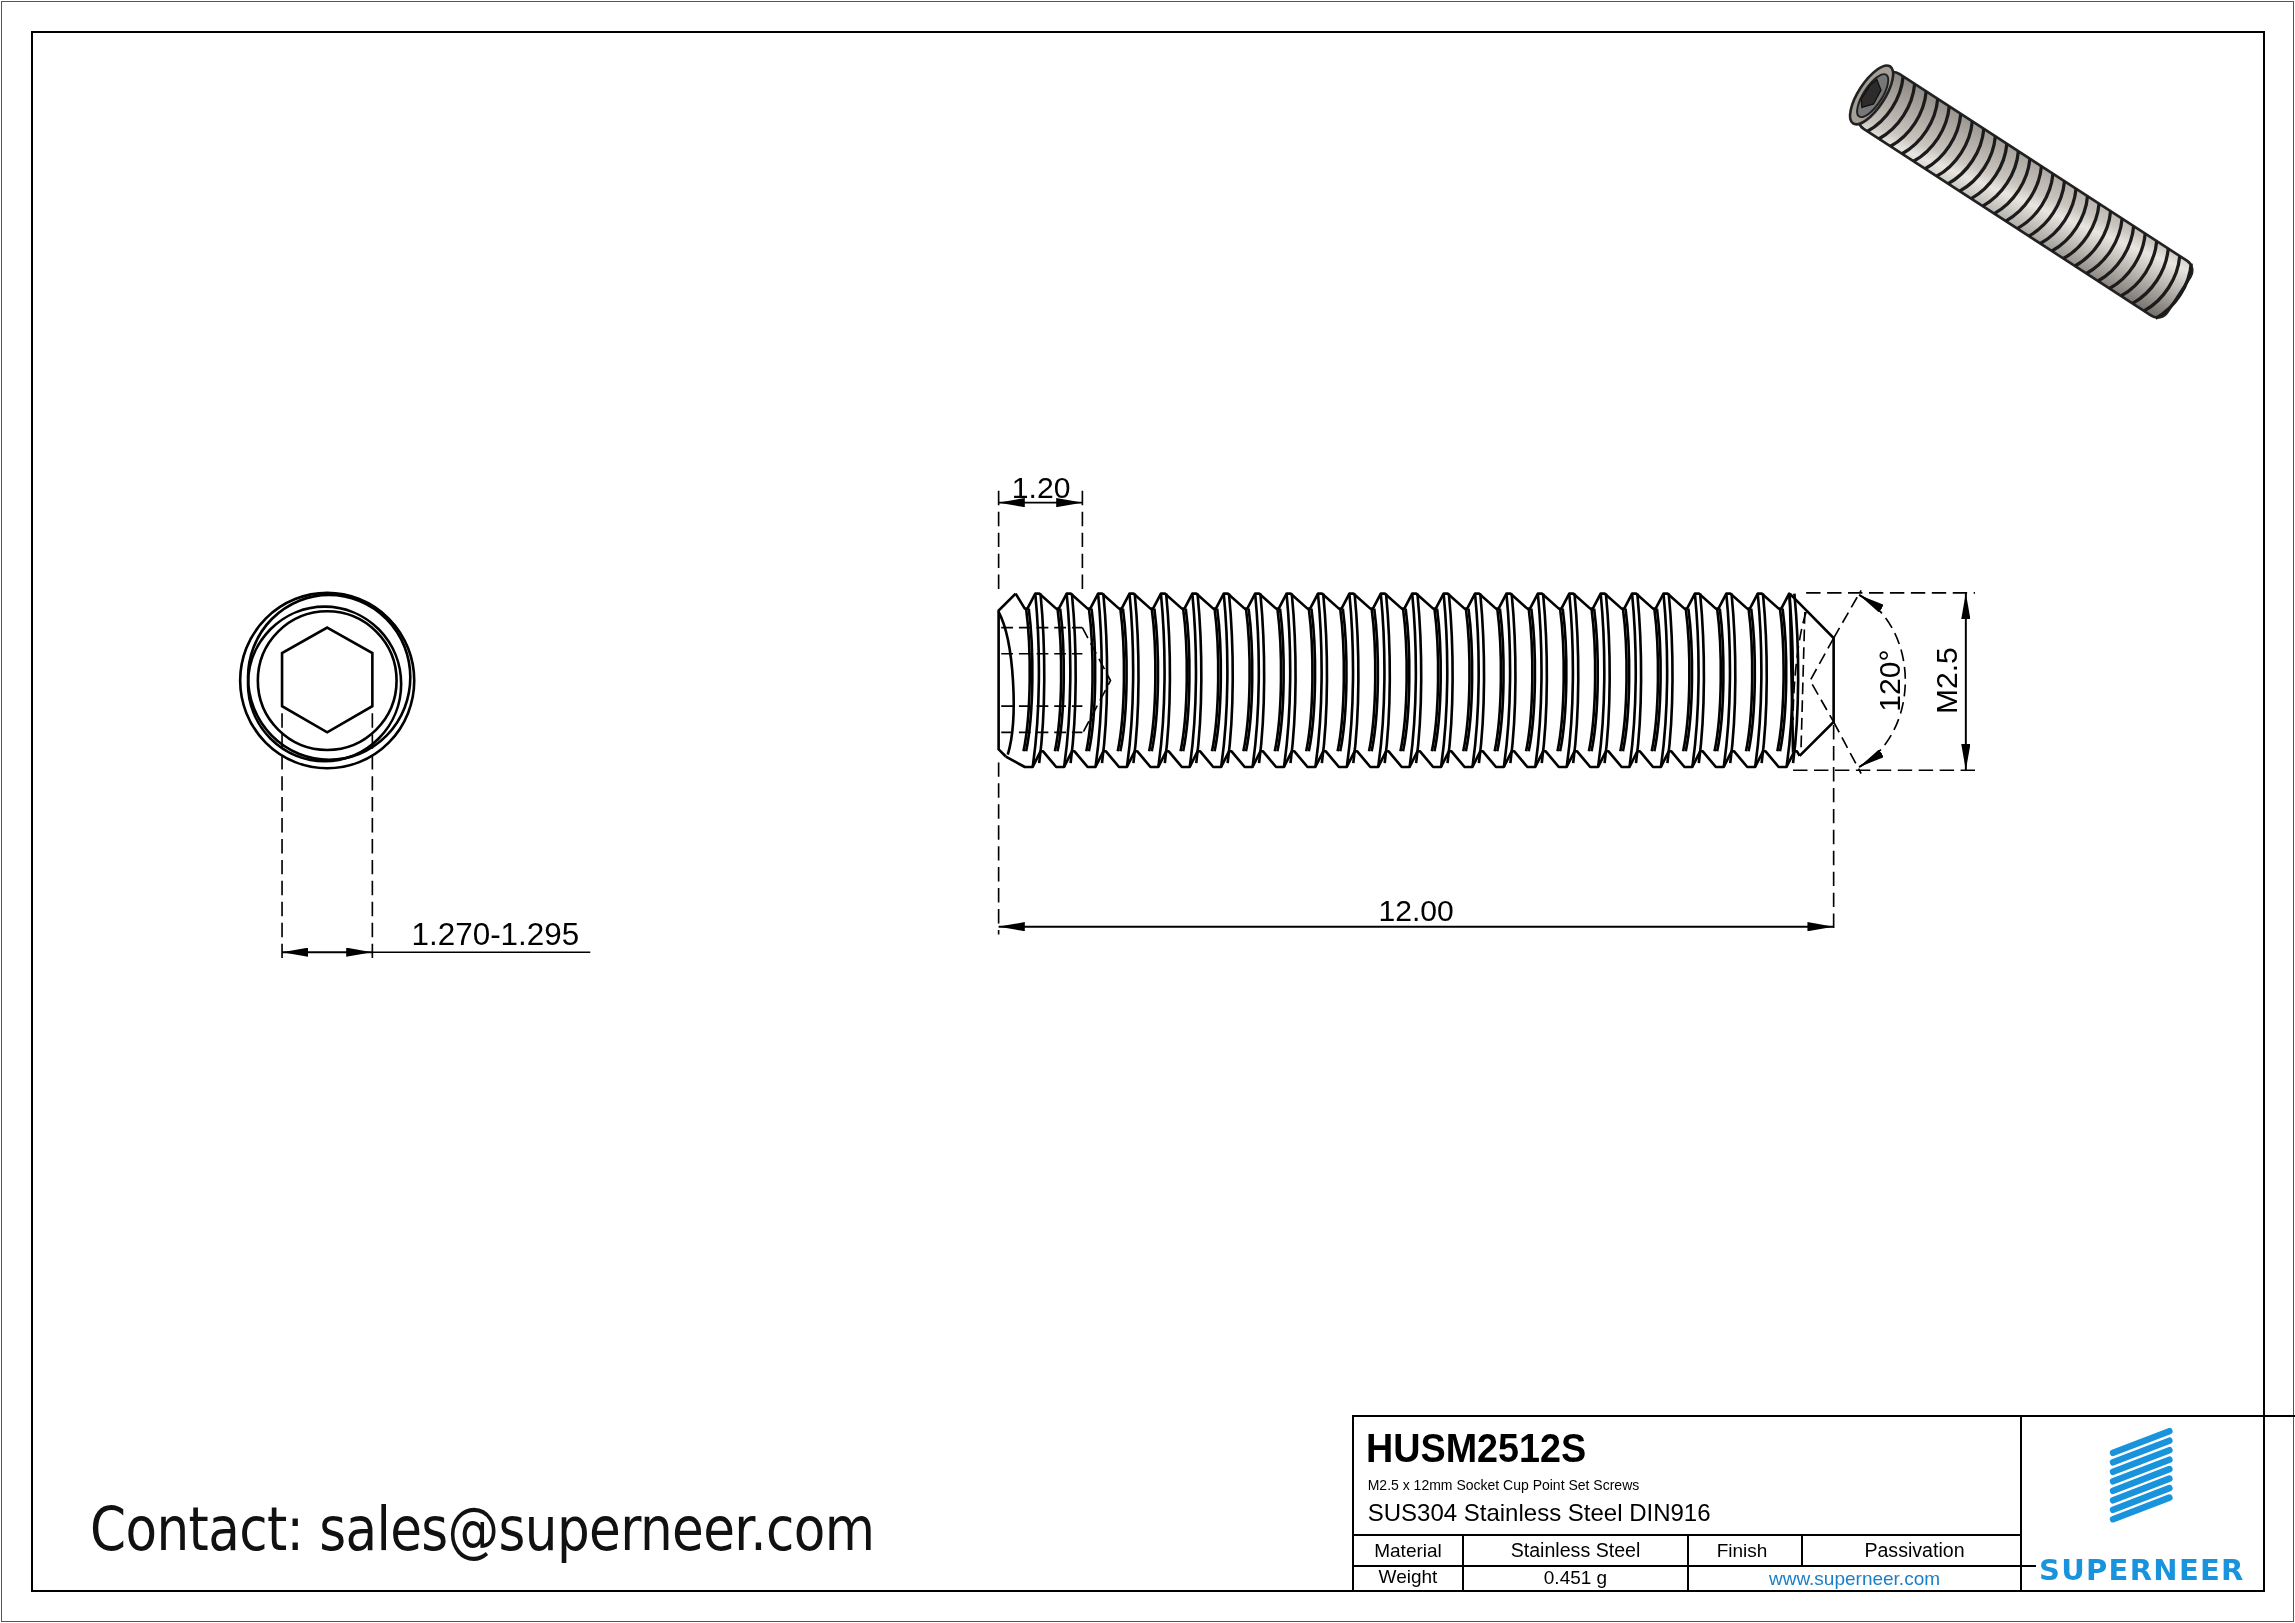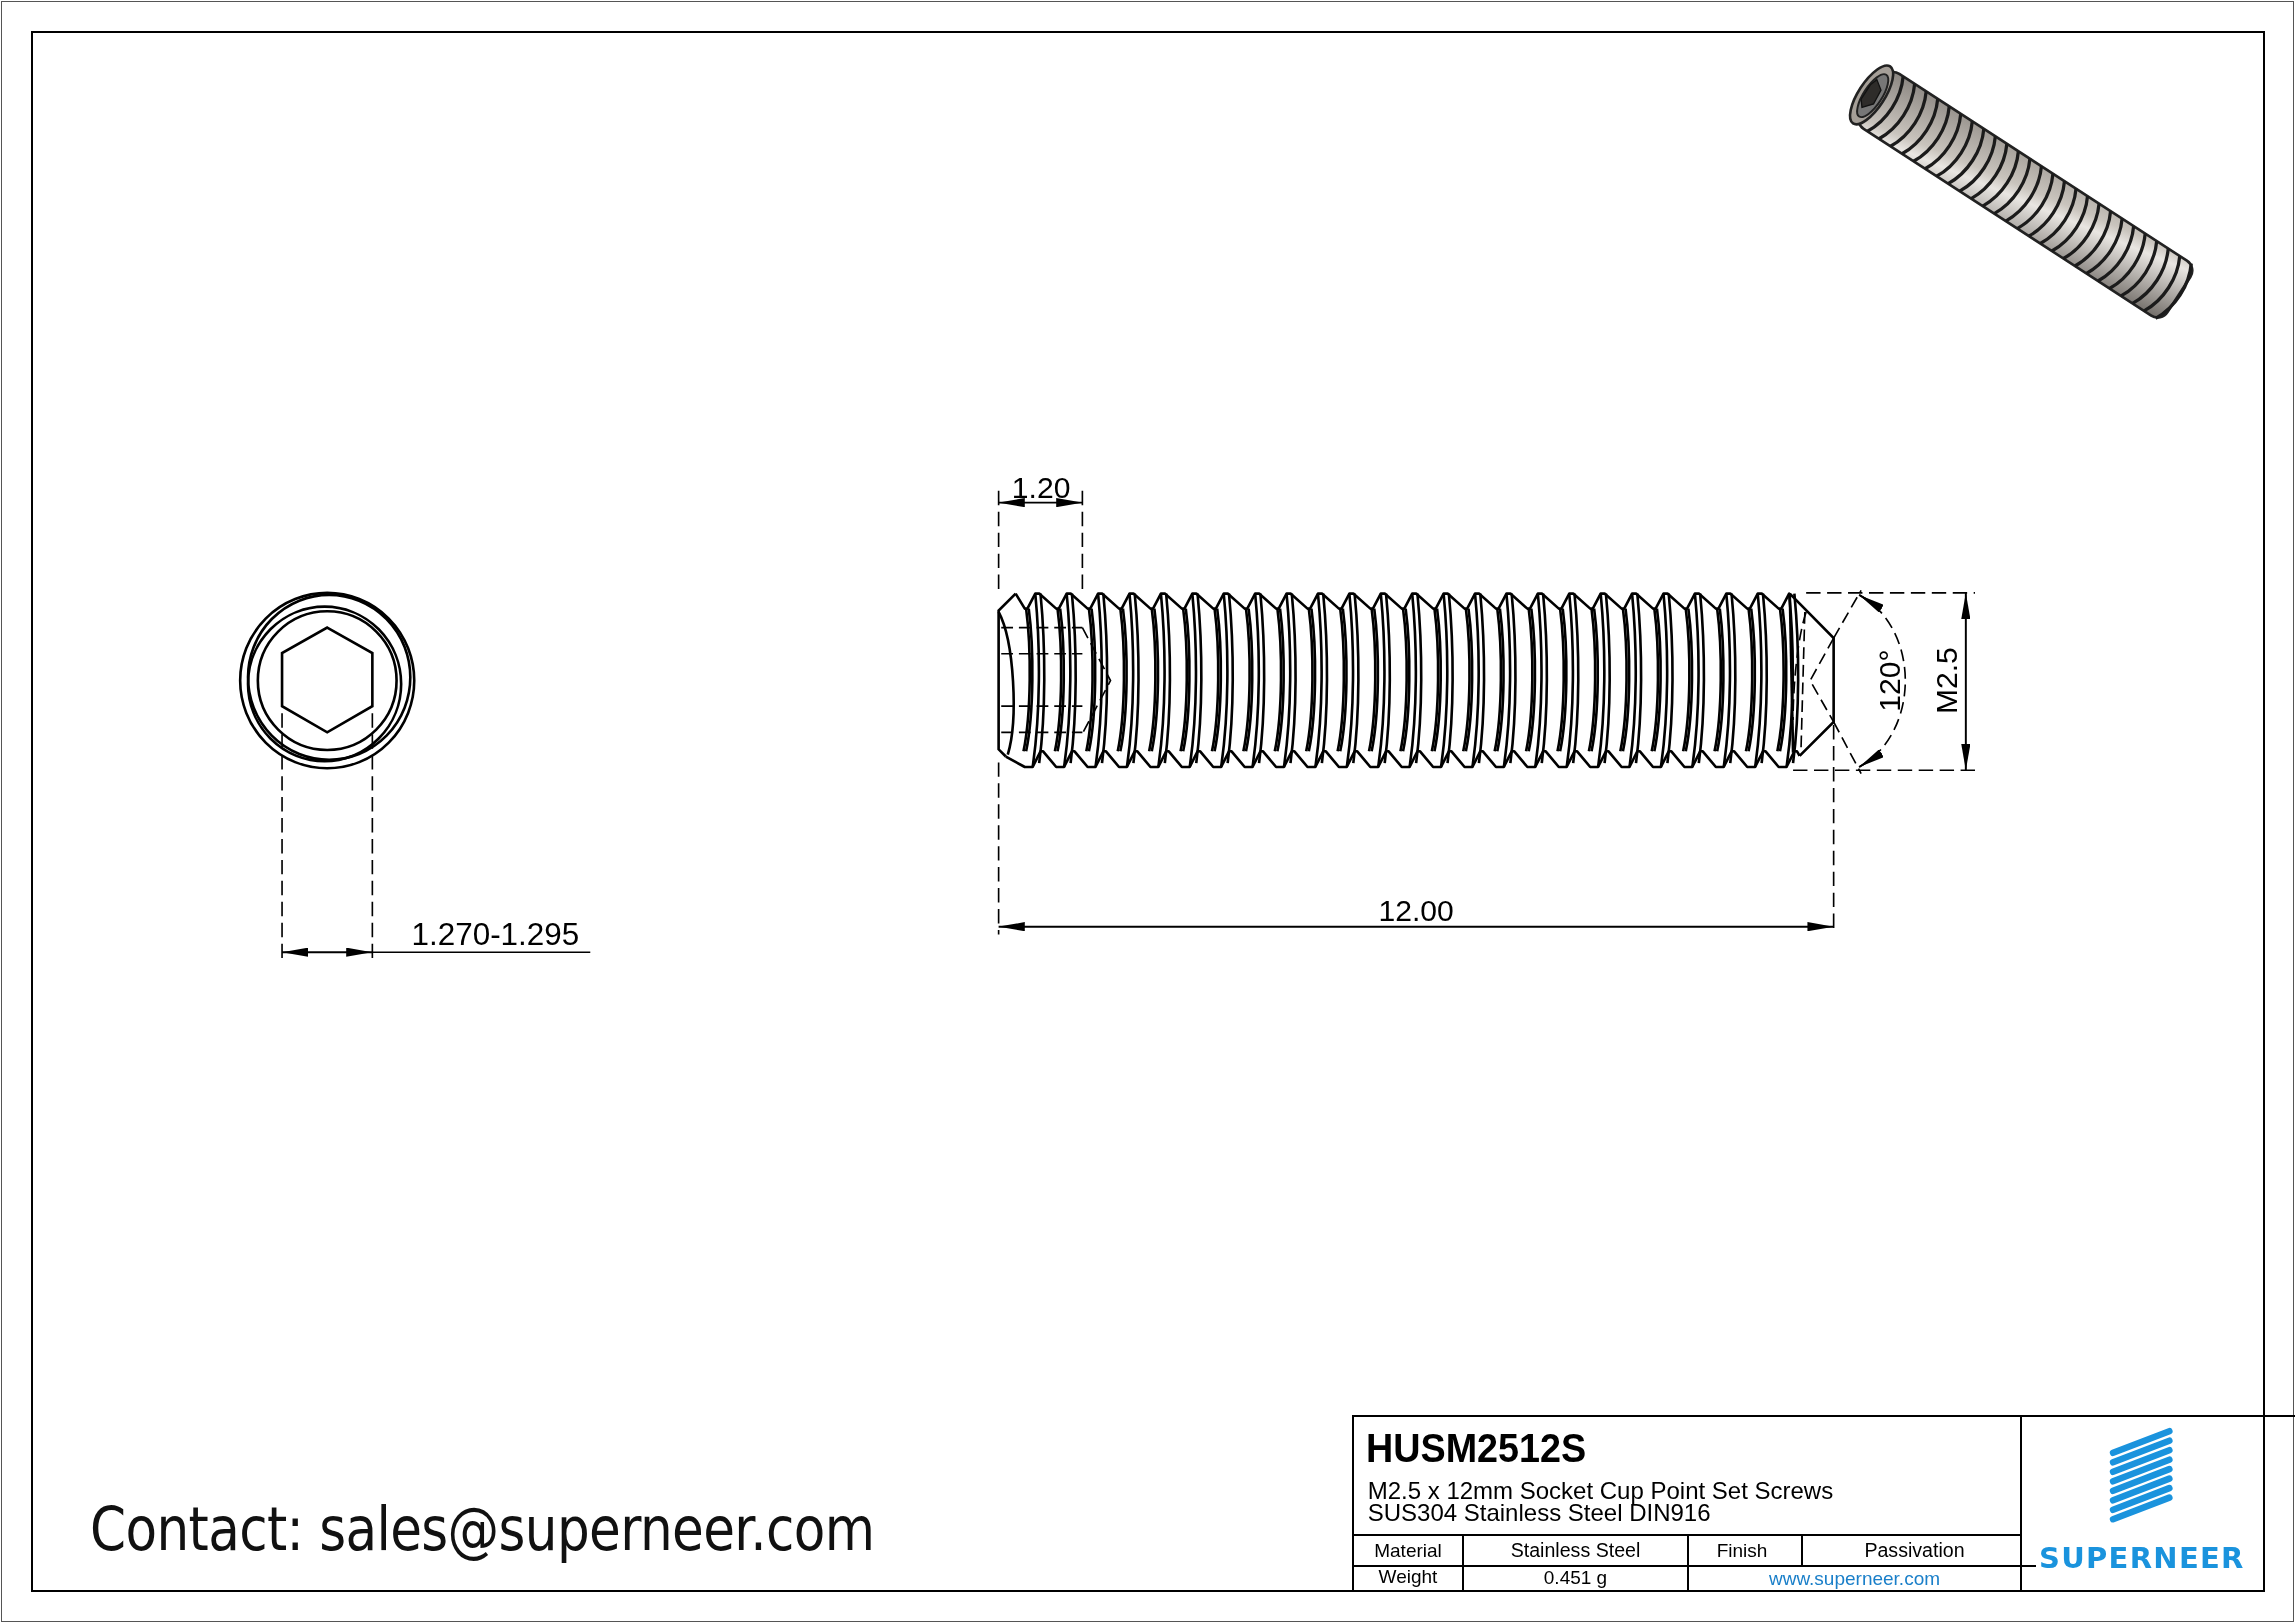--- a/index.html
+++ b/index.html
@@ -5,32 +5,32 @@
   html, body { margin: 0; padding: 0; background: #ffffff; }
   body { width: 2295px; height: 1623px; position: relative; overflow: hidden; font-family: "Liberation Sans", sans-serif; }
   #sheet { position: absolute; left: 0; top: 0; width: 2295px; height: 1623px; }
   .outer-frame { position: absolute; left: 0.7px; top: 0.7px; width: 2293px; height: 1621px; border: 1.3px solid #555; box-sizing: border-box; }
   .inner-frame { position: absolute; left: 31px; top: 31px; width: 2234px; height: 1561px; border: 2px solid #000; box-sizing: border-box; }
   svg text { font-family: "Liberation Sans", sans-serif; }
   .contact { position: absolute; left: 90px; top: 1494px; font-family: "DejaVu Sans", sans-serif; font-size: 60px; color: #111; letter-spacing: -0.7px; transform: scaleX(0.86); transform-origin: left top; white-space: nowrap; }
   
   .tb { position: absolute; left: 1352px; top: 1415px; width: 990px; height: 177px; border-left: 2px solid #000; border-top: 2px solid #000; box-sizing: border-box; }
   .tb-title { position: absolute; left: 12.4px; top: 7.9px; font-size: 41px; font-weight: bold; color: #000; transform: scaleX(0.92); transform-origin: left top; white-space: nowrap; }
-  .tb-desc1 { position: absolute; left: 13.7px; top: 60px; font-size: 24px; color: #000; white-space: nowrap; }
+  .tb-desc1 { position: absolute; left: 13.7px; top: 60px; font-size: 14px; color: #000; white-space: nowrap; }
   .tb-desc2 { position: absolute; left: 13.7px; top: 82px; font-size: 24px; color: #000; white-space: nowrap; }
   .tb-grid { position: absolute; left: 0; top: 117px; width: 666px; height: 59px; border-top: 2px solid #000; box-sizing: border-box; }
   .tb-row { position: absolute; left: 0; width: 100%; height: 29.5px; padding-left: 16px; }
   .tb-row.r1 { top: 0; border-bottom: 2px solid #000; height: 29px; }
   .tb-row.r2 { top: 26px; height: 29px; }
   .cell { position: absolute; top: 0; height: 100%; display: flex; align-items: center; justify-content: center; font-size: 19.6px; color: #000; box-sizing: border-box; }
   .cell.bl { border-left: 2px solid #000; }
   .cell.small { font-size: 19px; }
   .cell.link { color: #1a7fc9; font-size: 19px; padding-top: 5.2px; }
   .tb-logo { position: absolute; left: 666px; top: 0; width: 245px; height: 175px; border-left: 2px solid #000; box-sizing: border-box; }
-  .tb-logo-text { position: absolute; left: 17px; top: 124px; font-family: "DejaVu Sans", sans-serif; font-size: 29px; font-weight: bold; letter-spacing: 1.3px; white-space: nowrap; }
+  .tb-logo-text { position: absolute; left: 17px; top: 136px; font-family: "DejaVu Sans", sans-serif; font-size: 29px; font-weight: bold; letter-spacing: 1.3px; white-space: nowrap; }
 </style>
 </head>
 <body>
 
 <div id="sheet">
   <div class="outer-frame"></div>
   <div class="inner-frame"></div>
 
   <svg width="2295" height="1623" viewBox="0 0 3507 2480" style="position:absolute;left:0;top:0">
     <defs>

